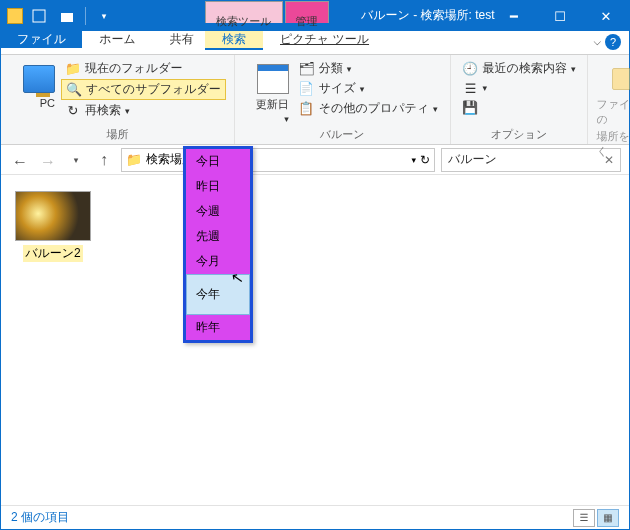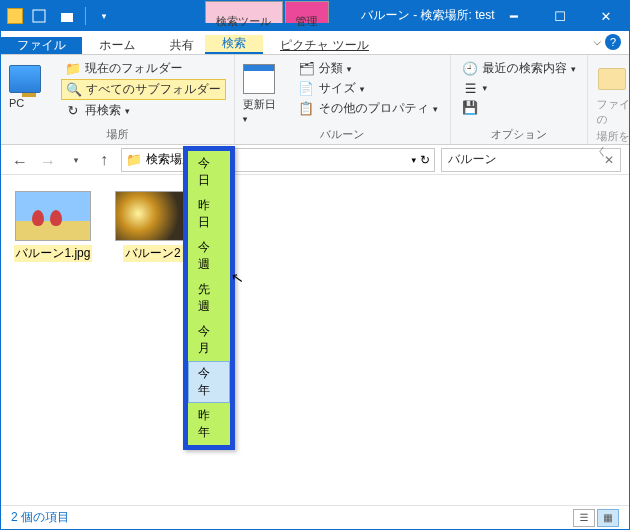--- a/index.html
+++ b/index.html
@@ -13,35 +13,35 @@
 .qa-sep { width:1px; height:18px; background:rgba(255,255,255,.4); margin:0 2px; }
 .ctx-tabs { position:absolute; left:204px; top:0; display:flex; height:22px; }
 .ctx-tab { padding:12px 10px 0; font-size:11px; border:1px solid #999; border-bottom:none; margin-right:2px; }
 .ctx-pink { background:#f7c6d9; color:#333; }
 .ctx-green { background:#ec4899; color:#333; }
 .title-text { position:absolute; left:360px; top:6px; font-size:12px; }
 .win-ctrl { position:absolute; right:0; top:0; display:flex; }
 .win-btn { width:46px; height:30px; display:flex; align-items:center; justify-content:center; color:#fff; font-size:13px; }
 .win-close { background:transparent; }
 
-.ribbon-tabs { height:24px; background:#fff; display:flex; align-items:flex-end; border-bottom:1px solid #d0d0d0; position:relative; }
+.ribbon-tabs { height:24px; background:#fff; display:flex; align-items:flex-start; border-bottom:1px solid #d0d0d0; position:relative; }
 .file-tab { background:#0b6fcb; color:#fff; padding:0 16px; display:flex; align-items:center; font-size:12px; }
 .rtab { padding:0 17px; display:flex; align-items:center; font-size:12px; color:#333; }
 .rtab.active { border-bottom:2px solid #0b6fcb; color:#0b6fcb; }
 .ctx-rtab { position:absolute; }
 .ctx1 { left:204px; background:#fff3b0;}
 .ctx2 { left:262px;text-decoration:underline; }
 .help-ico { position:absolute; right:8px; top:3px; width:16px; height:16px; border-radius:50%; background:#0b6fcb; color:#fff; font-size:11px; display:flex; align-items:center; justify-content:center; }
 .chev { position:absolute; right:28px; top:5px; color:#555; font-size:10px; }
 
 .ribbon { height:90px; background:#f5f6f7; border-bottom:1px solid #d0d0d0; display:flex; font-size:12px; color:#333; }
 .rgrp { border-right:1px solid #e2e2e2; padding:4px 8px 2px; display:flex; flex-direction:column; }
 .rgrp-body { flex:1; display:flex; gap:6px; }
 .rgrp-label { text-align:center; font-size:11px; color:#666; padding-top:1px; }
-.big-btn { display:flex; flex-direction:column; align-items:flex-start; width:46px; font-size:11px; gap:2px; padding-top:4px; }
+.big-btn { display:flex; flex-direction:column; align-items:flex-end; width:46px; font-size:11px; gap:2px; padding-top:4px; }
 .ico32 { width:32px; height:32px; display:flex; align-items:center; justify-content:center; }
 .ico16 { width:16px; height:16px; display:flex; align-items:center; justify-content:center; font-size:13px; }
 .pc-ico { width:38px; height:28px; background:linear-gradient(#4aa8ff,#2b7fd8); border:1px solid #2d6aa8; border-radius:2px; position:relative; }
 .pc-ico::after { content:''; position:absolute; bottom:-5px; left:12px; width:14px; height:4px; background:#d0a030; }
 .col-btns { display:flex; flex-direction:column; gap:1px; }
 .sm-btn { display:flex; align-items:center; gap:4px; padding:1px 4px; white-space:nowrap; }
 .sm-btn.hl { background:#fff3b0; border:1px solid #e6c240; }
 .date-ico { width:32px; height:30px; background:#fff; border:1px solid #888; display:grid; grid-template-columns:repeat(4,1fr); grid-template-rows:6px repeat(3,1fr); }
 .date-ico div:nth-child(-n+4){ background:#2b7fd8; }
 .folder-y { width:28px; height:22px; background:#ffd050; border:1px solid #c89b20; border-radius:2px; position:relative; }
@@ -54,23 +54,23 @@
 
 .content { flex:1; background:#fff; padding:16px 12px; display:flex; gap:20px; align-items:flex-start; position:relative; }
 .thumb { width:80px; display:flex; flex-direction:column; align-items:center; gap:4px; font-size:12px; }
 .img1,.img2 { width:76px; height:50px; border:1px solid #aaa; }
 .img1 { background:linear-gradient(#8fc8ff 60%, #e8d070 60%); position:relative; }
 .img1::before,.img1::after{content:'';position:absolute;bottom:14px;width:12px;height:16px;background:#d04040;border-radius:50% 50% 50% 50%/60% 60% 40% 40%;}
 .img1::before{left:16px;} .img1::after{left:34px;}
 .img2 { background:radial-gradient(circle at 30% 45%, #fff3a0 0%, #c99020 30%, #3a3020 70%); }
 .fname { background:#fff3b0; padding:0 2px; }
 
-.dropdown { position:absolute; left:182px; top:145px; width:52px; background:#bef264; border:5px solid #1d4ed8; box-shadow:2px 2px 4px rgba(0,0,0,.25); font-size:12px; z-index:10; }
+.dropdown { position:absolute; left:182px; top:145px; width:70px; background:#d946ef; border:3px solid #1d4ed8; box-shadow:2px 2px 4px rgba(0,0,0,.25); font-size:12px; z-index:10; }
 .dd-item { padding:4px 10px; }
-.dd-item.hover { background:#cde6f7; border:1px solid #7eb4e0; padding:3px 9px; position:relative; }
+.dd-item.hover { background:#cde6f7; border:1px solid #7eb4e0; padding:11px 9px; position:relative; }
 .cursor { position:absolute; left:230px; top:268px; z-index:20; font-size:15px; transform:rotate(-10deg); }
 
 .status { height:24px; border-top:1px solid #e2e2e2; display:flex; align-items:center; padding:0 10px; font-size:12px; color:#0b6fcb; justify-content:space-between; }
 .view-ico { display:flex; gap:2px; }
 .vb { width:22px; height:18px; border:1px solid #b0b0b0; display:flex; align-items:center; justify-content:center; font-size:10px; color:#555;}
 .vb.sel { background:#cde6f7; border-color:#7eb4e0; }
 .dn { font-size:9px; }
 
 svg { display:block; }
 </style>
@@ -240,24 +240,20 @@
       <span>↻</span>
     </div>
     <div class="search-box">
       <span>バルーン</span>
       <span class="x-btn">✕</span>
     </div>
   </div>
 
   <div class="content">
     <div class="thumb">
-      <div class="img1"></div>
-      <span class="fname">バルーン1.jpg</span>
-    </div>
-    <div class="thumb">
       <div class="img2"></div>
       <span class="fname">バルーン2</span>
     </div>
   </div>
 
   <div class="dropdown">
     <div class="dd-item">今日</div>
     <div class="dd-item">昨日</div>
     <div class="dd-item">今週</div>
     <div class="dd-item">先週</div>

